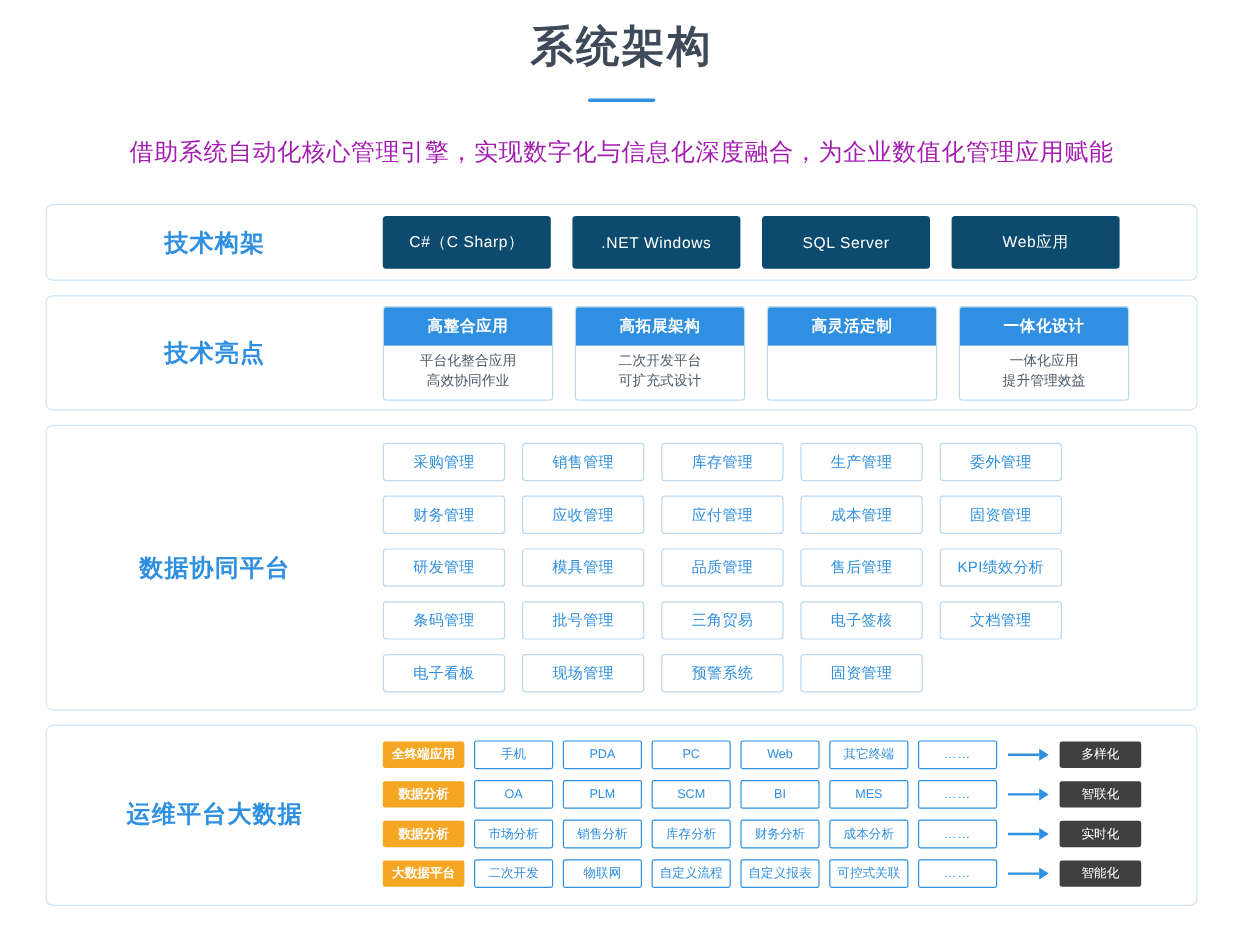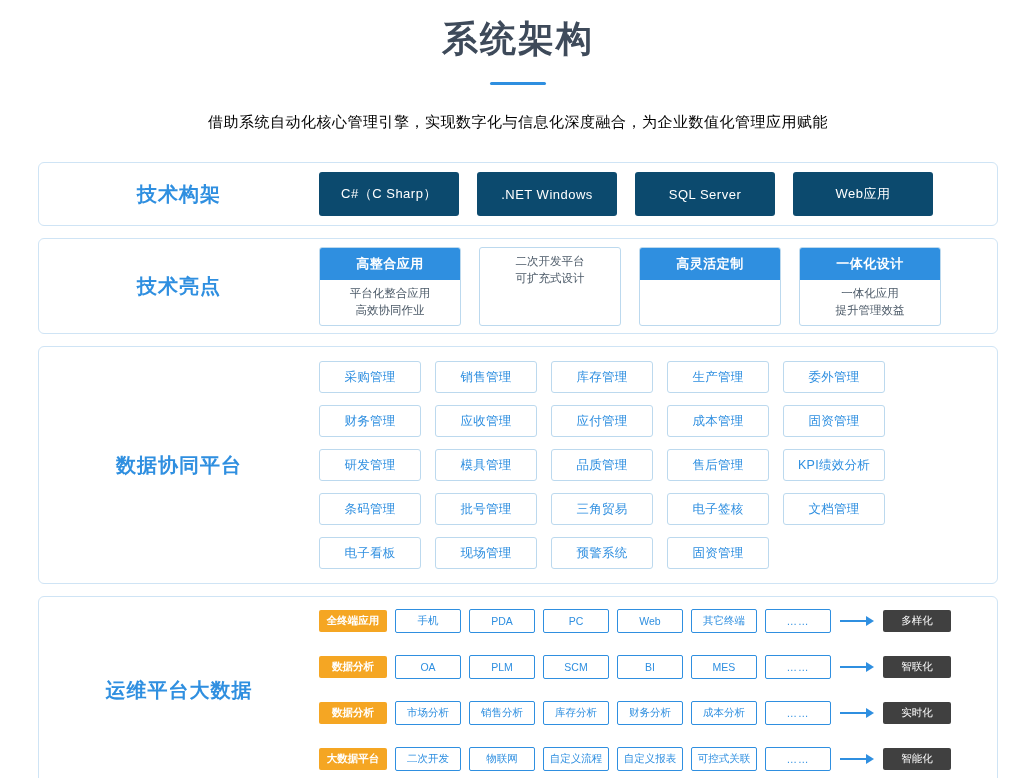--- a/index.html
+++ b/index.html
@@ -34,22 +34,22 @@
   }
   .title-underline {
     width: 56px;
     height: 3px;
     background: #2f8fe0;
     margin: 18px auto 0 auto;
     border-radius: 2px;
   }
   .subtitle {
     margin-top: 28px;
-    font-size: 15px;
-    color: #000000;
+    font-size: 20px;
+    color: #a21caf;
     letter-spacing: 0.5px;
   }
   
   .sections {
     margin: 30px 38px 0 38px;
   }
   .section {
     border: 1px solid #cfe4f5;
     border-radius: 6px;
     background: #fff;
@@ -150,21 +150,21 @@
     background: #fff;
     letter-spacing: 0.3px;
   }
   
   .sec-ops {
     padding: 12px 0 14px 0;
   }
   .ops-rows {
     display: flex;
     flex-direction: column;
-    gap: 22px;
+    gap: 9px;
     padding-right: 14px;
   }
   .ops-row {
     display: flex;
     align-items: center;
     gap: 8px;
   }
   .ops-first {
     width: 68px;
     height: 22px;
@@ -245,20 +245,21 @@
 
           <div class="high-card">
             <div class="high-head">高整合应用</div>
             <div class="high-lines">
               <div>平台化整合应用</div>
               <div>高效协同作业</div>
             </div>
           </div>
 
           <div class="high-card">
+            <div class="high-head">高拓展架构</div>
             <div class="high-lines">
               <div>二次开发平台</div>
               <div>可扩充式设计</div>
             </div>
           </div>
 
           <div class="high-card">
             <div class="high-head">高灵活定制</div>
           </div>
 

